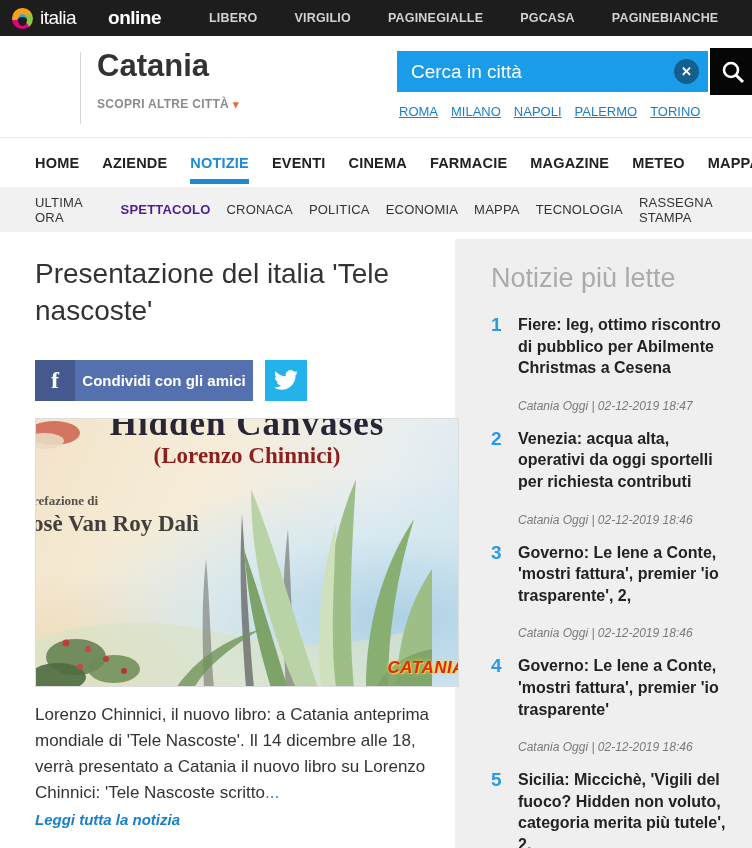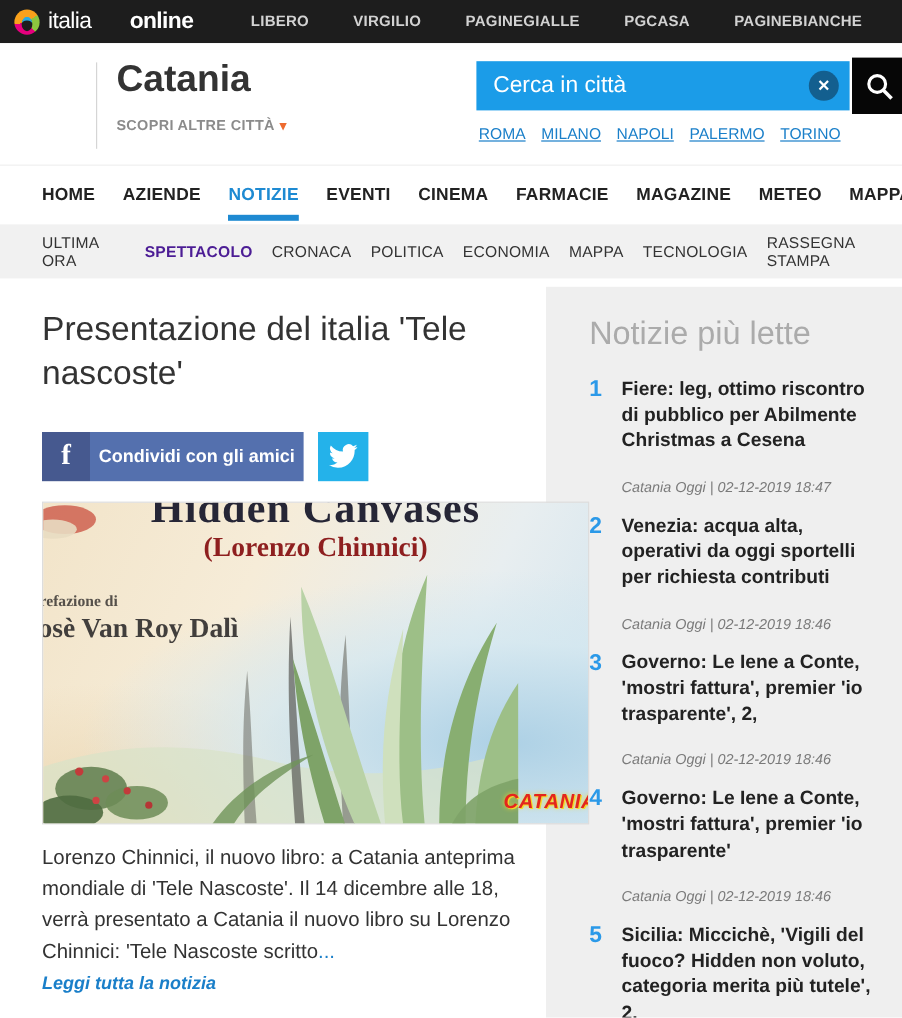--- a/index.html
+++ b/index.html
@@ -57,21 +57,21 @@
   .article-title { font-size:28px; color:#333; line-height:1.32; font-weight:400; }
   .share-row { display:flex; margin-top:30px; gap:12px; }
   .fb-btn { display:flex; width:218px; height:41px; cursor:pointer; }
   .fb-icon { width:40px; background:#46598f; color:#fff; display:flex; align-items:center; justify-content:center;
     font-family:"Liberation Serif",serif; font-weight:700; font-size:24px; }
   .fb-label { flex:1; background:#5470ae; color:#fff; font-size:15px; font-weight:700;
     display:flex; align-items:center; justify-content:center; }
   .tw-btn { width:42px; height:41px; background:#24b2ea; display:flex; align-items:center; justify-content:center; cursor:pointer; }
 
   
-  .cover { margin-top:17px; width:456px; height:269px; border:1px solid #ddd; position:relative; overflow:hidden;
+  .cover { margin-top:17px; width:424px; height:269px; border:1px solid #ddd; position:relative; overflow:hidden;
     background:
       radial-gradient(130% 90% at 85% 75%, rgba(168,206,228,0.9) 0%, rgba(210,231,240,0.7) 35%, rgba(210,231,240,0) 60%),
       radial-gradient(90% 70% at 10% 95%, #ecd9b6 0%, rgba(236,217,182,0) 55%),
       linear-gradient(115deg, #f2e4c9 0%, #f6ecd8 35%, #e8eef0 70%, #cfe3ee 100%); }
   .cover svg.art { position:absolute; left:0; top:0; }
   .cover-title { position:absolute; top:-15px; left:0; right:0; text-align:center;
     font-family:"Liberation Serif",serif; font-weight:700; font-size:35px; color:#262636; letter-spacing:1px; }
   .cover-subtitle { position:absolute; top:24px; left:0; right:0; text-align:center;
     font-family:"Liberation Serif",serif; font-weight:700; font-size:23px; color:#8e1f1f; }
   .cover-preface { position:absolute; top:74px; left:-3px;

